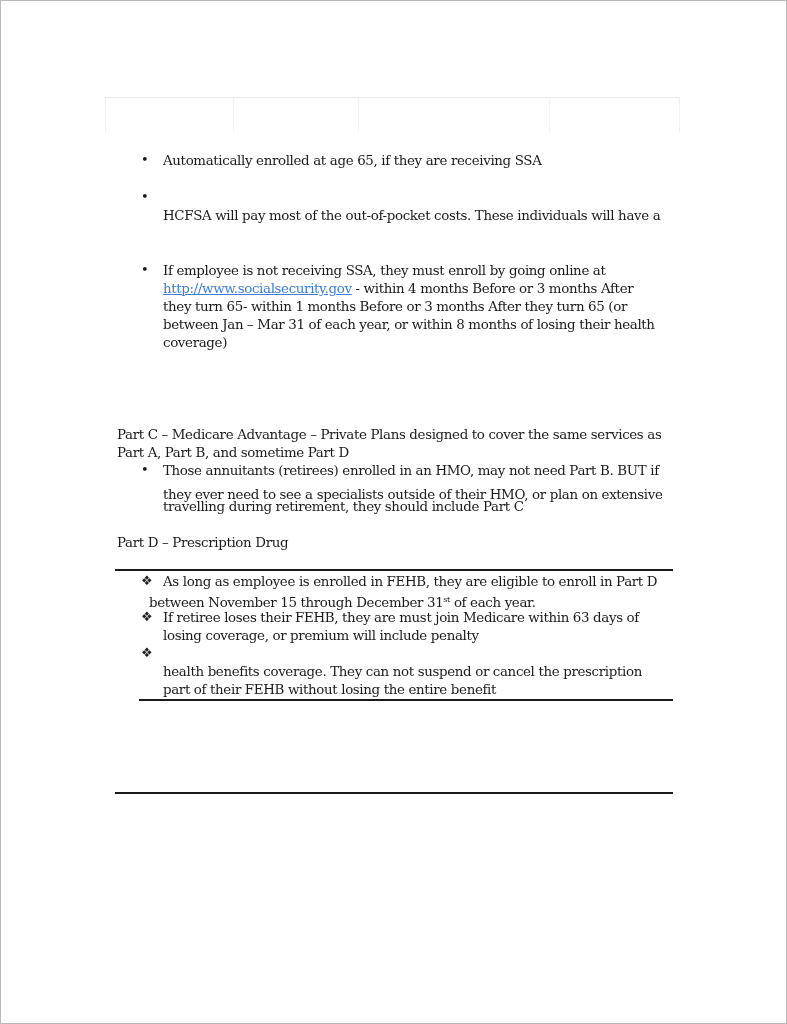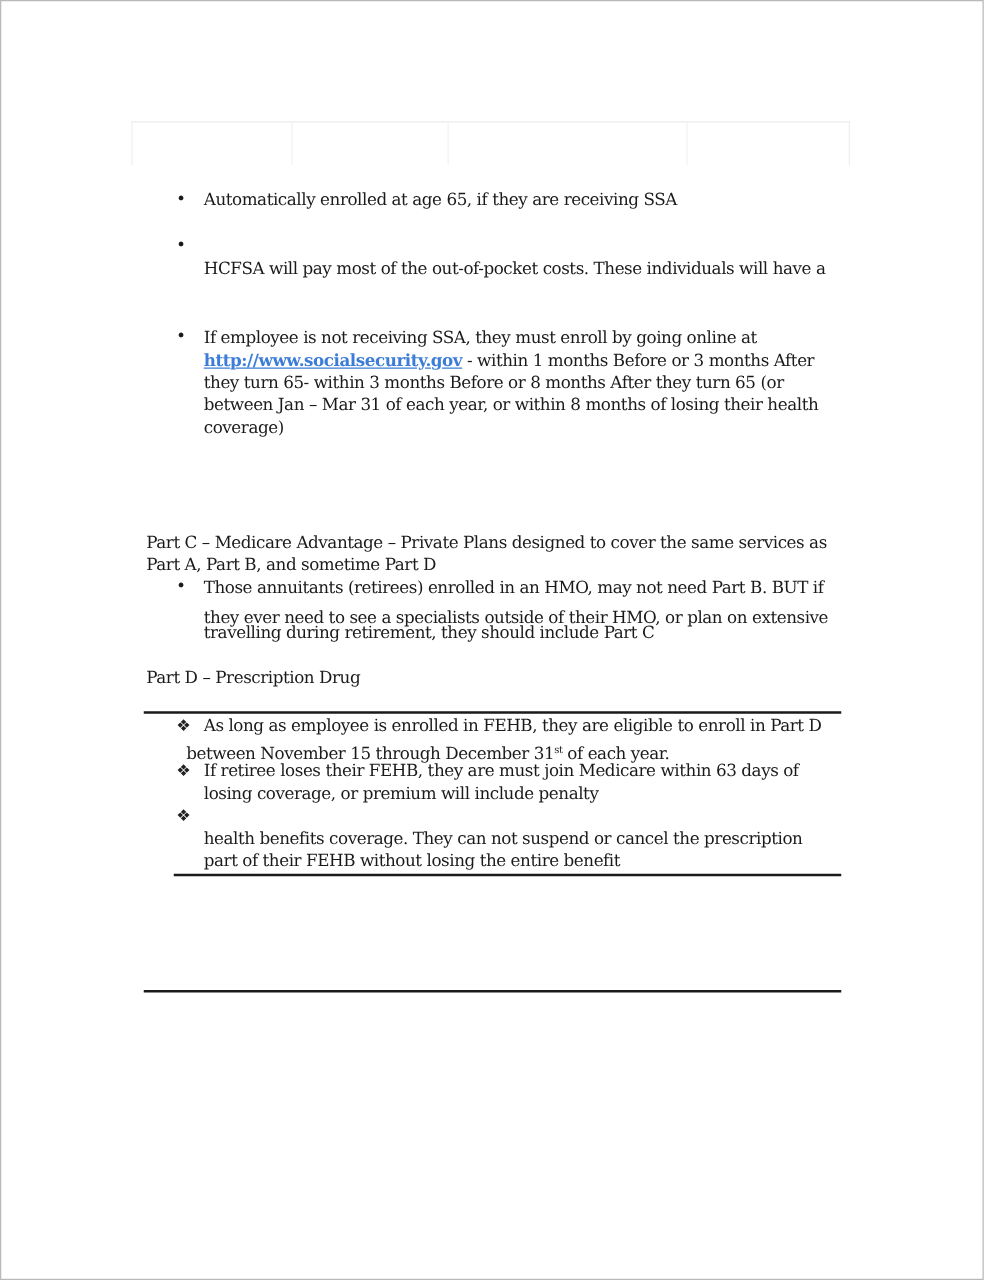--- a/index.html
+++ b/index.html
@@ -15,21 +15,21 @@
     border: 1px solid #b9b9b9; background: #fff;
   }
   .ghost-table {
     position: absolute; left: 104px; top: 96px; width: 573px; height: 34px;
     border-top: 1px solid #ebebeb; border-left: 1px solid #f0f0f0; border-right: 1px solid #f0f0f0;
   }
   .ghost-table .col { position: absolute; top: 0; bottom: 0; border-left: 1px solid #f2f2f2; }
   .txt { position: absolute; font-size: 13.4px; line-height: 18.2px; letter-spacing: -0.35px; white-space: nowrap; }
   .bullet { position: absolute; font-size: 13px; }
   .diamond { position: absolute; font-size: 13px; color: #222; }
-  .link { color: #3b7dd8; text-decoration: underline; font-weight: bold; }
+  .link { color: #3b7dd8; text-decoration: underline; }
   .rule { position: absolute; height: 2px; background: #1a1a1a; }
 </style>
 </head>
 <body>
 
 <div class="page">
 
   <div class="ghost-table">
     <div class="col" style="left:127px"></div>
     <div class="col" style="left:252px"></div>
@@ -38,23 +38,23 @@
 
   <span class="bullet" style="left:140px;top:151px">•</span>
   <div class="txt" style="left:162px;top:151px">Automatically enrolled at age 65, if they are receiving SSA</div>
 
   <span class="bullet" style="left:140px;top:188px">•</span>
   <div class="txt" style="left:162px;top:206px">HCFSA will pay most of the out-of-pocket costs.  These individuals will have a</div>
 
   <span class="bullet" style="left:140px;top:261px">•</span>
   <div class="txt" style="left:162px;top:261px">If employee is not receiving SSA,  they must enroll by going online at</div>
   <div class="txt" style="left:162px;top:279px">
-    <a class="link" href="#">http://www.socialsecurity.gov</a><span> - within 1 months Before or 3 months After</span>
+    <a class="link" href="#">http://www.socialsecurity.gov</a><span> - within 4 months Before or 3 months After</span>
   </div>
-  <div class="txt" style="left:162px;top:297px">they turn 65- within 3 months Before or 8 months After they turn 65 (or</div>
+  <div class="txt" style="left:162px;top:297px">they turn 65- within 1 months Before or 3 months After they turn 65 (or</div>
   <div class="txt" style="left:162px;top:315px">between Jan – Mar 31 of each year, or within 8 months of losing their health</div>
   <div class="txt" style="left:162px;top:333px">coverage)</div>
 
   <div class="txt" style="left:116px;top:425px">Part C – Medicare Advantage – Private Plans designed to cover the same services as</div>
   <div class="txt" style="left:116px;top:443px">Part A, Part B, and sometime Part D</div>
   <span class="bullet" style="left:140px;top:461px">•</span>
   <div class="txt" style="left:162px;top:461px">Those annuitants (retirees) enrolled in an HMO, may not need Part B.  BUT if</div>
   <div class="txt" style="left:162px;top:485px">they ever need to see a specialists outside of their HMO, or plan on extensive</div>
   <div class="txt" style="left:162px;top:497px">travelling during retirement, they should include Part C</div>
 

